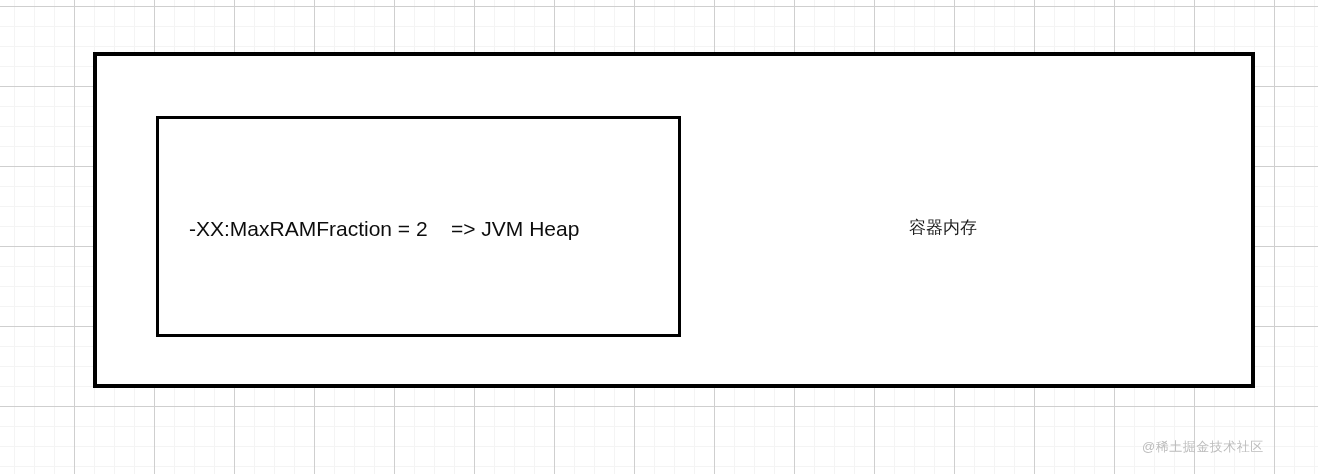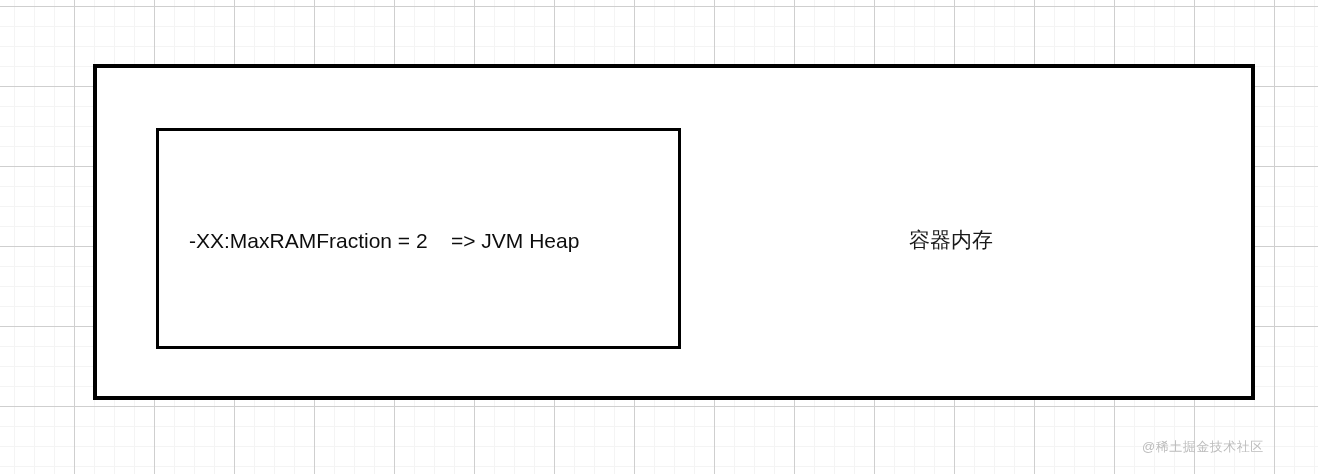--- a/index.html
+++ b/index.html
@@ -37,21 +37,21 @@
       74px 6px,
       74px 6px,
       74px 6px,
       74px 6px;
   }
 
   
   .outer-box {
     position: absolute;
     left: 93px;
-    top: 64px;
+    top: 52px;
     width: 1162px;
     height: 336px;
     box-sizing: border-box;
     border: 4px solid #000000;
     background: #ffffff;
   }
 
   
   .inner-box {
     position: absolute;
@@ -72,21 +72,21 @@
     line-height: 24px;
     color: #0d0d0d;
     white-space: pre;
     letter-spacing: 0px;
   }
 
   .outer-label {
     position: absolute;
     left: 812px;   
     top: 160px;
-    font-size: 21px;
+    font-size: 17px;
     line-height: 24px;
     color: #1a1a1a;
     white-space: pre;
   }
 
   
   .watermark {
     position: absolute;
     left: 1142px;
     top: 437px;

